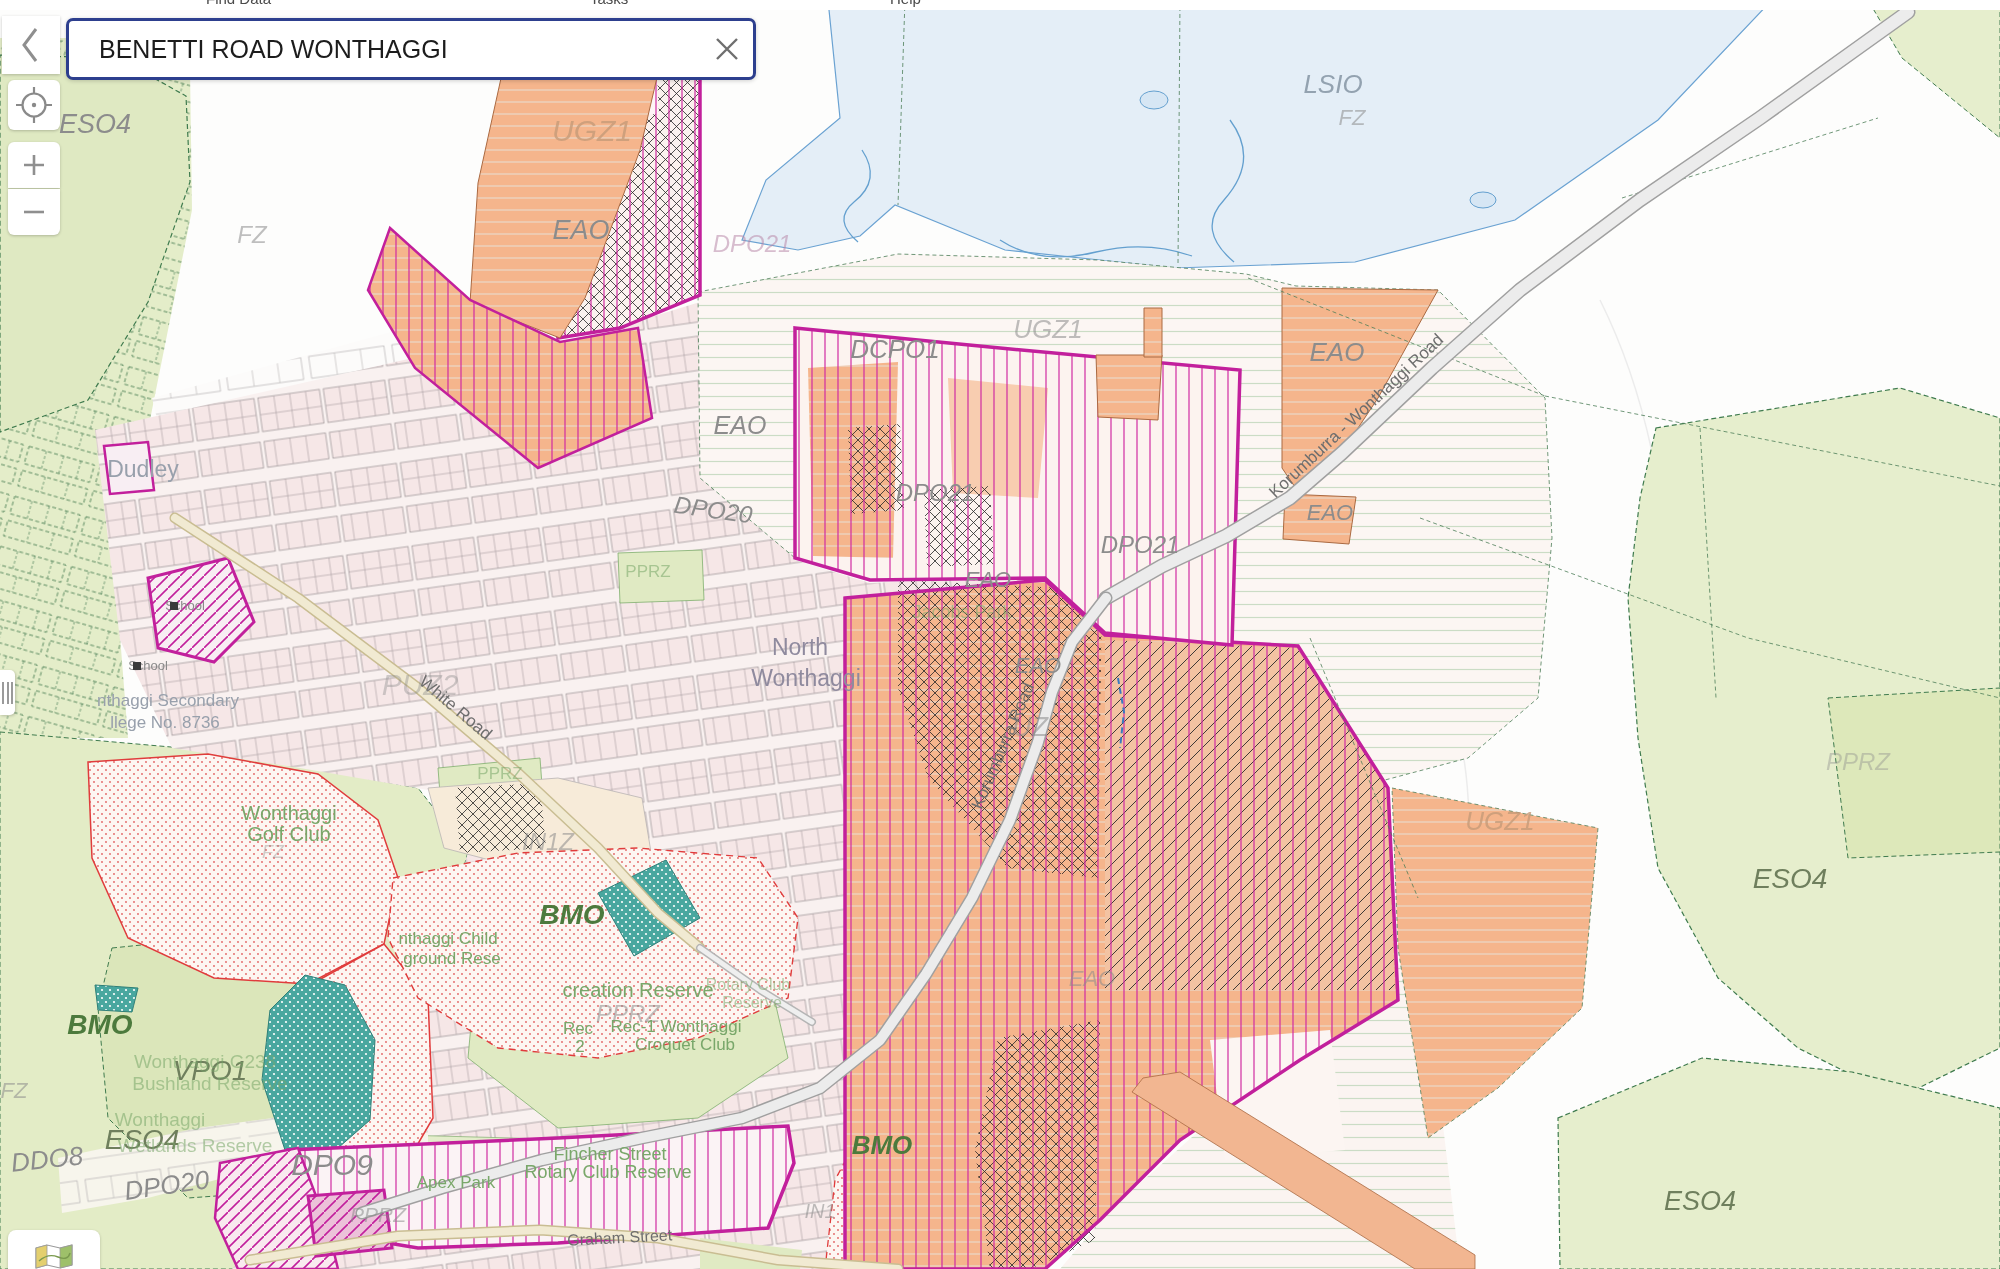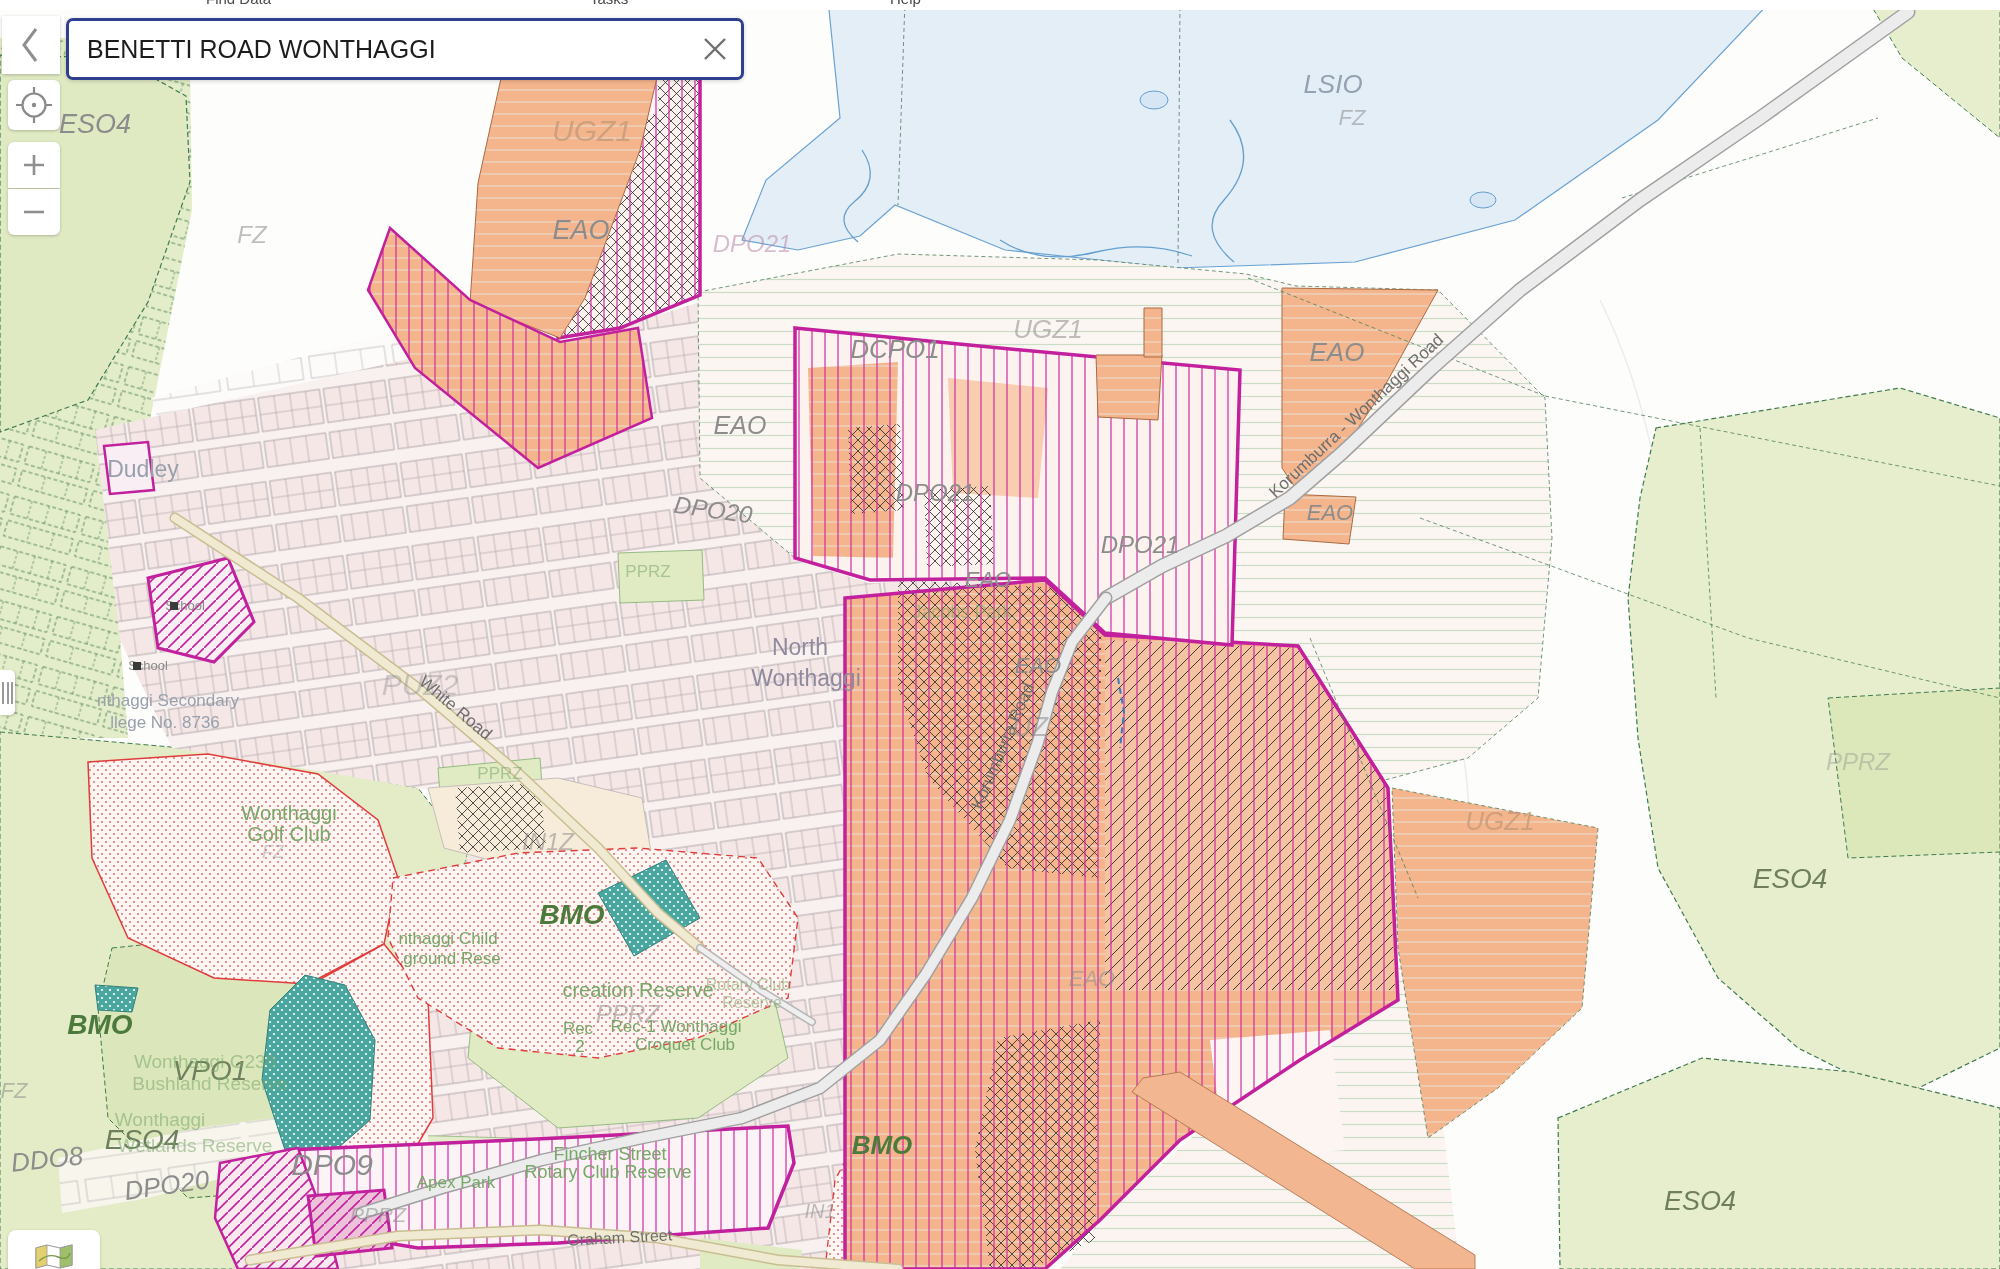--- a/index.html
+++ b/index.html
@@ -7,21 +7,21 @@
          font-family:"Liberation Sans",sans-serif;}
   #map{position:absolute;left:0;top:0;z-index:0;}
   
   .menubar{position:absolute;left:0;top:0;width:2000px;height:10px;background:#fff;z-index:5;overflow:hidden;}
   .menubar span{position:absolute;top:-10px;font-size:15px;color:#4a4a4a;}
   
   .btn-back{position:absolute;left:2px;top:16px;width:58px;height:58px;background:#fff;z-index:6;
             display:flex;align-items:center;justify-content:center;box-shadow:0 1px 3px rgba(0,0,0,.22);cursor:pointer;}
   .searchwrap{position:absolute;left:66px;top:18px;width:672px;height:56px;background:#fff;
               border:3px solid #2d3f8e;border-radius:7px;z-index:6;display:flex;align-items:center;
-              box-shadow:0 1px 4px rgba(0,0,0,.18);}
+              box-shadow:0 1px 4px rgba(0,0,0,.18);padding-left:12px;}
   .searchwrap input{border:none;outline:none;flex:1;font-size:25px;color:#1c1c1c;padding:0 10px 0 18px;
                     font-family:"Liberation Sans",sans-serif;background:transparent;}
   .clear-btn{width:52px;height:100%;display:flex;align-items:center;justify-content:center;
              font-size:28px;color:#6f6f6f;cursor:pointer;background:none;border:none;}
   
   .ctl{position:absolute;background:#fff;z-index:6;display:flex;align-items:center;justify-content:center;
        box-shadow:0 1px 3px rgba(0,0,0,.22);cursor:pointer;}
   .btn-locate{left:8px;top:80px;width:52px;height:50px;border-radius:6px;}
   .btn-zoomin{left:8px;top:142px;width:52px;height:46px;border-radius:6px 6px 0 0;}
   .btn-zoomout{left:8px;top:189px;width:52px;height:46px;border-radius:0 0 6px 6px;}

